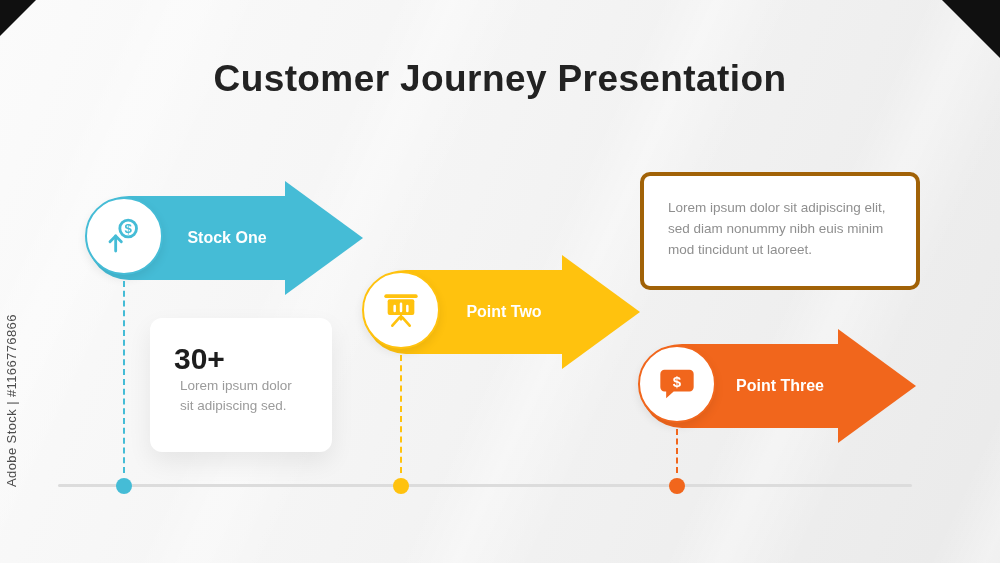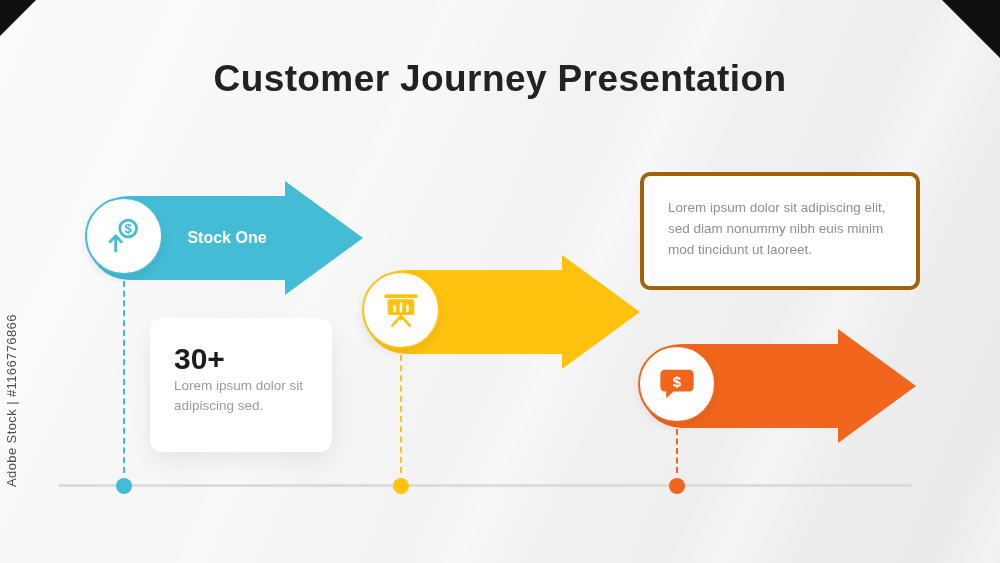--- a/index.html
+++ b/index.html
@@ -68,21 +68,21 @@
   .dot { position:absolute; width:16px; height:16px; border-radius:50%;
     background:var(--c); top:478px; }
   .dot1 { left:116px; } .dot2 { left:393px; } .dot3 { left:669px; }
 
   .stat-card {
     position:absolute; left:150px; top:318px; width:182px; height:134px;
     background:#fff; border-radius:12px; box-sizing:border-box;
     box-shadow:0 10px 24px rgba(0,0,0,0.07); padding:24px 24px;
   }
   .stat-value { font-size:30px; font-weight:700; color:#1d1d1d; }
-  .stat-desc  { font-size:13.5px; color:#9b9b9b; line-height:1.5; }
+  .stat-desc  { font-size:13.5px; color:#9b9b9b; line-height:1.5;margin-left:6px; }
 
   .info-card {
     position:absolute; left:640px; top:172px; width:280px; height:118px;
     background:#fff; border:4px solid #a16207; border-radius:10px;
     box-sizing:border-box; padding:22px 24px;
   }
   .info-text { font-size:13.5px; color:#8f8f8f; line-height:1.55; }
 </style>
 </head>
 <body>
@@ -122,31 +122,33 @@
       <rect x="2" y="2.6" width="20" height="2.2" rx="1.1"></rect>
       <rect x="4" y="5.6" width="16" height="9.4" rx="1.2"></rect>
       <path d="M8.2 12.6v-3" stroke="#fff" stroke-width="1.5" stroke-linecap="round"></path>
       <path d="M12 12.6V8.2" stroke="#fff" stroke-width="1.5" stroke-linecap="round"></path>
       <path d="M15.8 12.6V9.6" stroke="#fff" stroke-width="1.5" stroke-linecap="round"></path>
       <path d="M12 15.6v2" stroke="currentColor" stroke-width="1.6" stroke-linecap="round"></path>
       <path d="M11.2 16.4l-4.4 5" stroke="currentColor" stroke-width="1.6" stroke-linecap="round"></path>
       <path d="M12.8 16.4l4.4 5" stroke="currentColor" stroke-width="1.6" stroke-linecap="round"></path>
     </svg>
   </div>
+  <div class="label">Point Two</div>
 </div>
 
 <div class="banner banner3" style="--c: #F1661C;">
   <div class="head"></div>
   <div class="body"></div>
   <div class="circle">
     <svg viewBox="0 0 24 24" fill="currentColor">
       <path d="M4.5 3.5h15a2.5 2.5 0 0 1 2.5 2.5v8a2.5 2.5 0 0 1-2.5 2.5H10l-4.5 4v-4h-1A2.5 2.5 0 0 1 2 14V6a2.5 2.5 0 0 1 2.5-2.5z"></path>
       <text x="12" y="13.6" text-anchor="middle" font-size="9" fill="#fff" font-weight="bold">$</text>
     </svg>
   </div>
+  <div class="label">Point Three</div>
 </div>
 
 <div class="stat-card">
   <div class="stat-value">30+</div>
   <div class="stat-desc">Lorem ipsum dolor sit adipiscing sed.</div>
 </div>
 
 <div class="dash dash1" style="--c: #45BCD6;"></div>
 <div class="dash dash2" style="--c: #FFC20E;"></div>
 <div class="dash dash3" style="--c: #F1661C;"></div>

